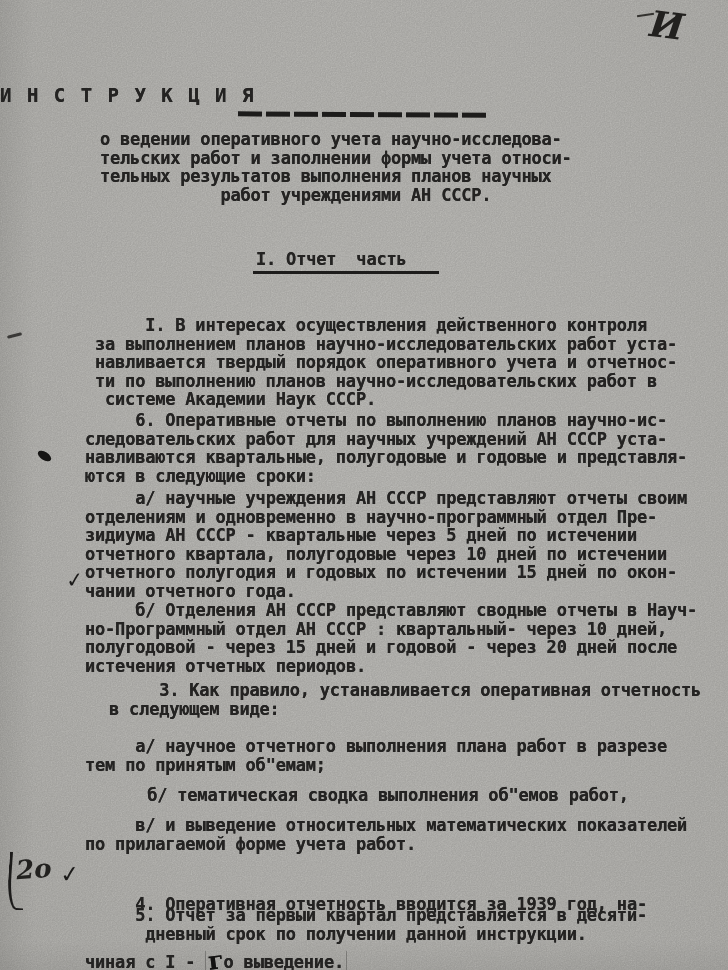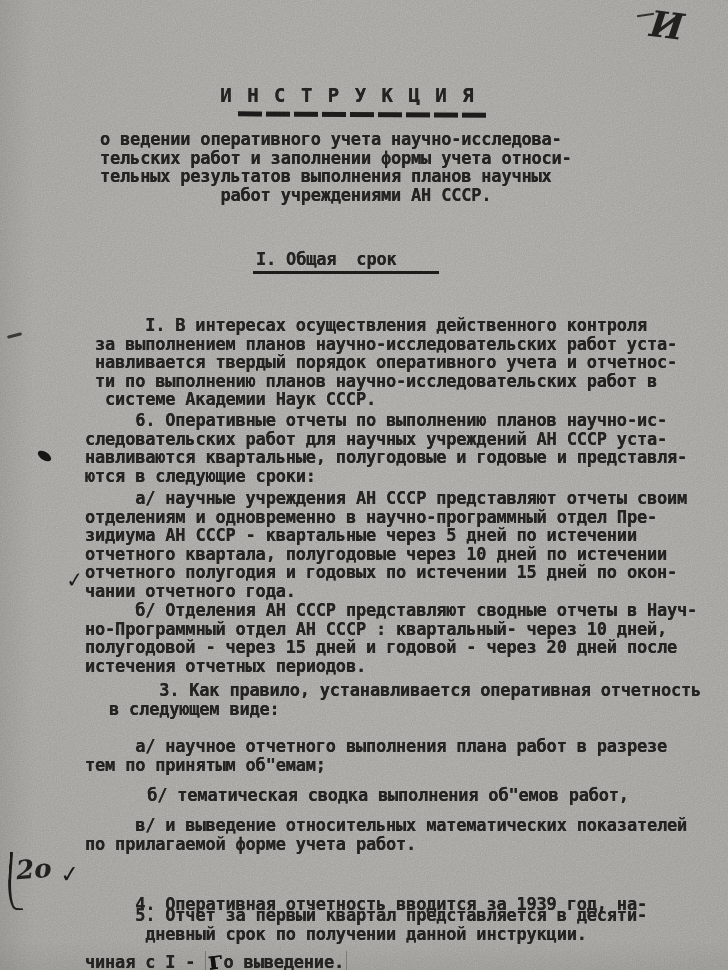--- a/index.html
+++ b/index.html
@@ -12,21 +12,21 @@
     font-family:"DejaVu Sans Mono", monospace;
     color:#222120;
   }
   .noise{position:absolute; inset:0; width:100%; height:100%; opacity:.16; pointer-events:none;}
   .txt{
     position:absolute; white-space:pre;
     font-size:17px; line-height:18.5px; font-weight:700;
     letter-spacing:-0.2px; color:#242322;
     text-shadow:0 0 0.6px rgba(25,25,25,.85);
   }
-  .title{top:86px; left:0; width:696px; text-align:center; font-size:19px; letter-spacing:2px;}
+  .title{top:86px; left:0; width:696px; font-size:19px; letter-spacing:2px;}
   .title-underline{
     position:absolute; top:112px; left:238px; width:252px; height:5px;
     transform:rotate(.3deg);
     background:repeating-linear-gradient(90deg,#1d1c1b 0 24px, rgba(0,0,0,0) 24px 28px);
   }
   .subtitle{top:130px; left:100px;}
   .section-heading{top:250px; left:256px;}
   .section-underline{position:absolute; top:271px; left:253px; width:186px; height:3px; background:#1d1c1b;}
   .p1{top:316px; left:95px;}
   .p2{top:411px; left:85px;}
@@ -88,21 +88,21 @@
   <div class="check check-page">✓</div>
 
   <div class="txt title">И Н С Т Р У К Ц И Я</div>
   <div class="title-underline"></div>
 
   <div class="txt subtitle">о ведении оперативного учета научно-исследова-
 тельских работ и заполнении формы учета относи-
 тельных результатов выполнения планов научных
             работ учреждениями АН СССР.</div>
 
-  <div class="txt section-heading">I. Общая  срок</div>
+  <div class="txt section-heading">I. Отчет  часть</div>
   <div class="section-underline"></div>
 
   <div class="txt p1">     I. В интересах осуществления действенного контроля
 за выполнением планов научно-исследовательских работ уста-
 навливается твердый порядок оперативного учета и отчетнос-
 ти по выполнению планов научно-исследовательских работ в
  системе Академии Наук СССР.</div>
   <div class="txt p2">     6. Оперативные отчеты по выполнению планов научно-ис-
 следовательских работ для научных учреждений АН СССР уста-
 навливаются квартальные, полугодовые и годовые и представля-

